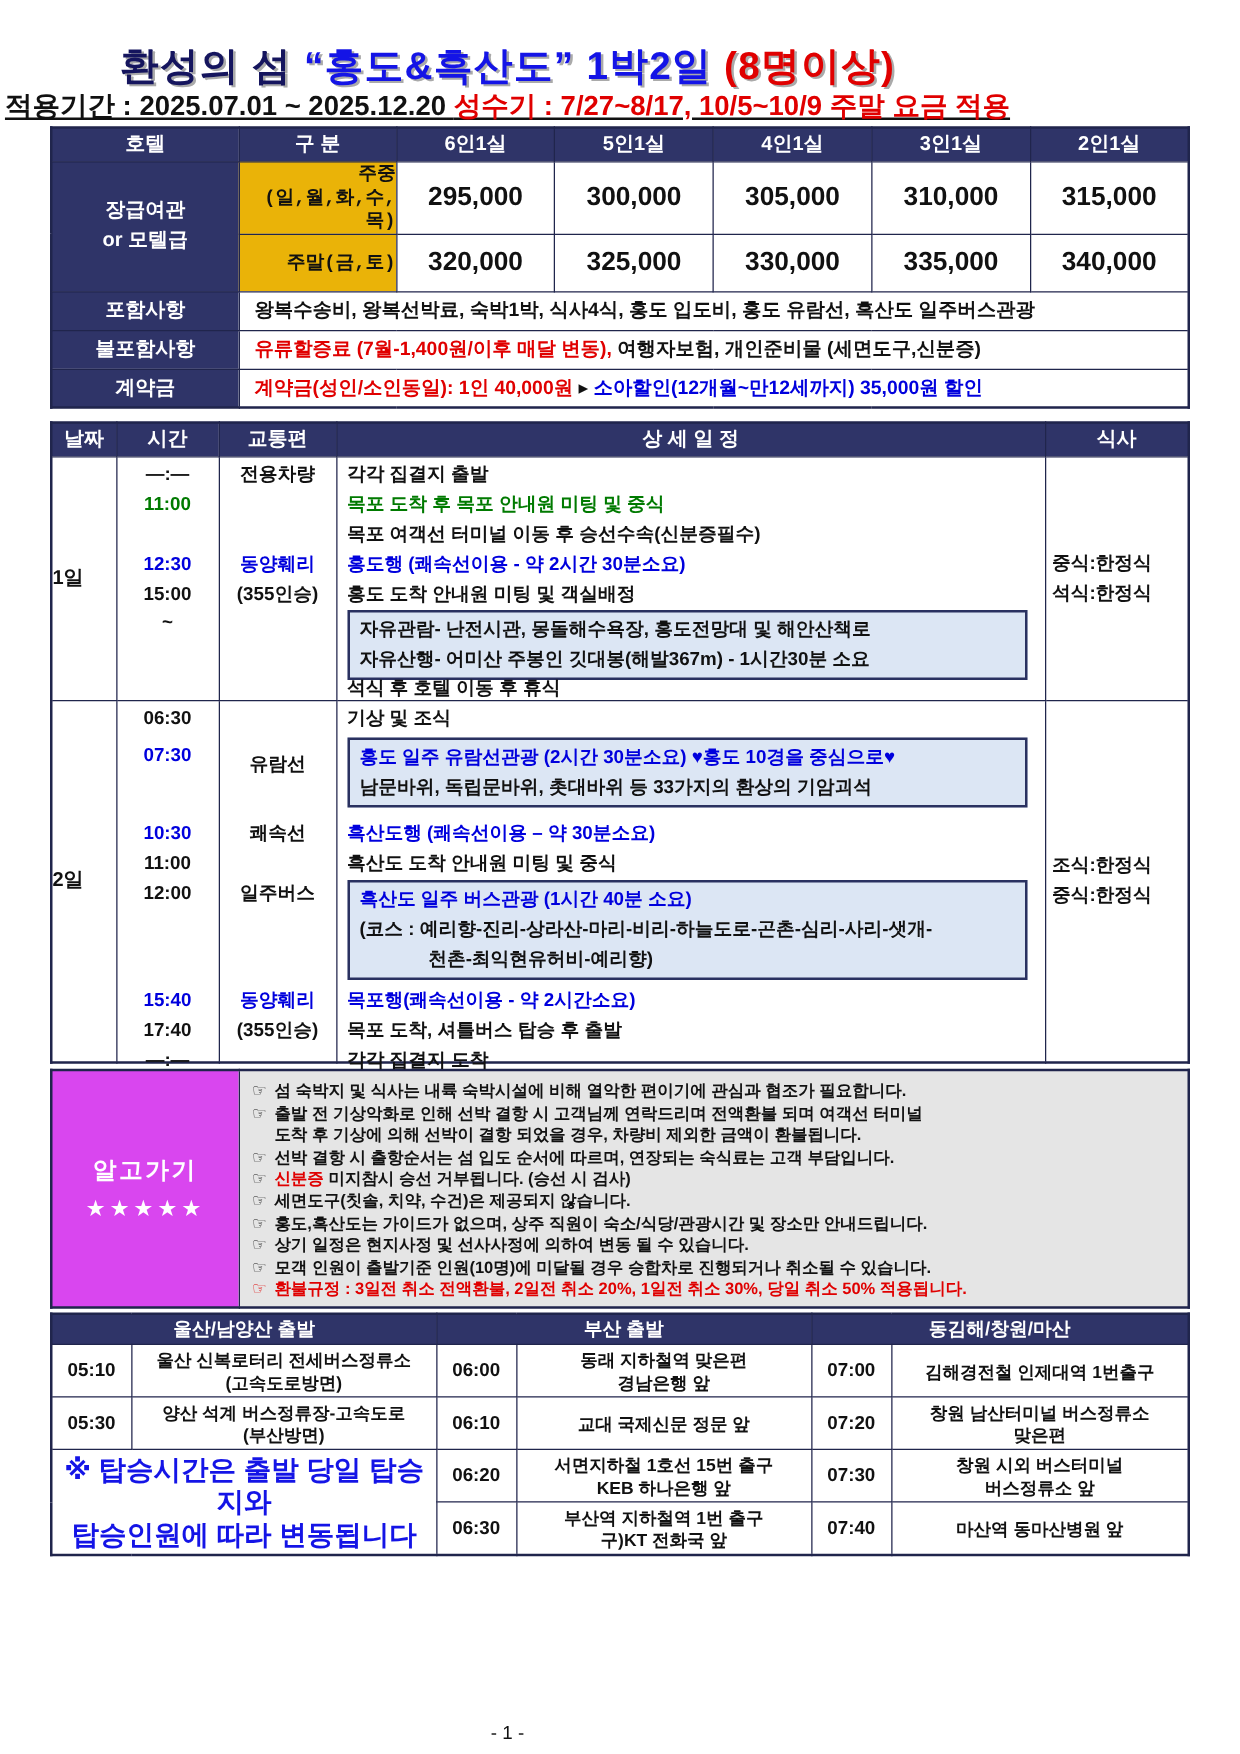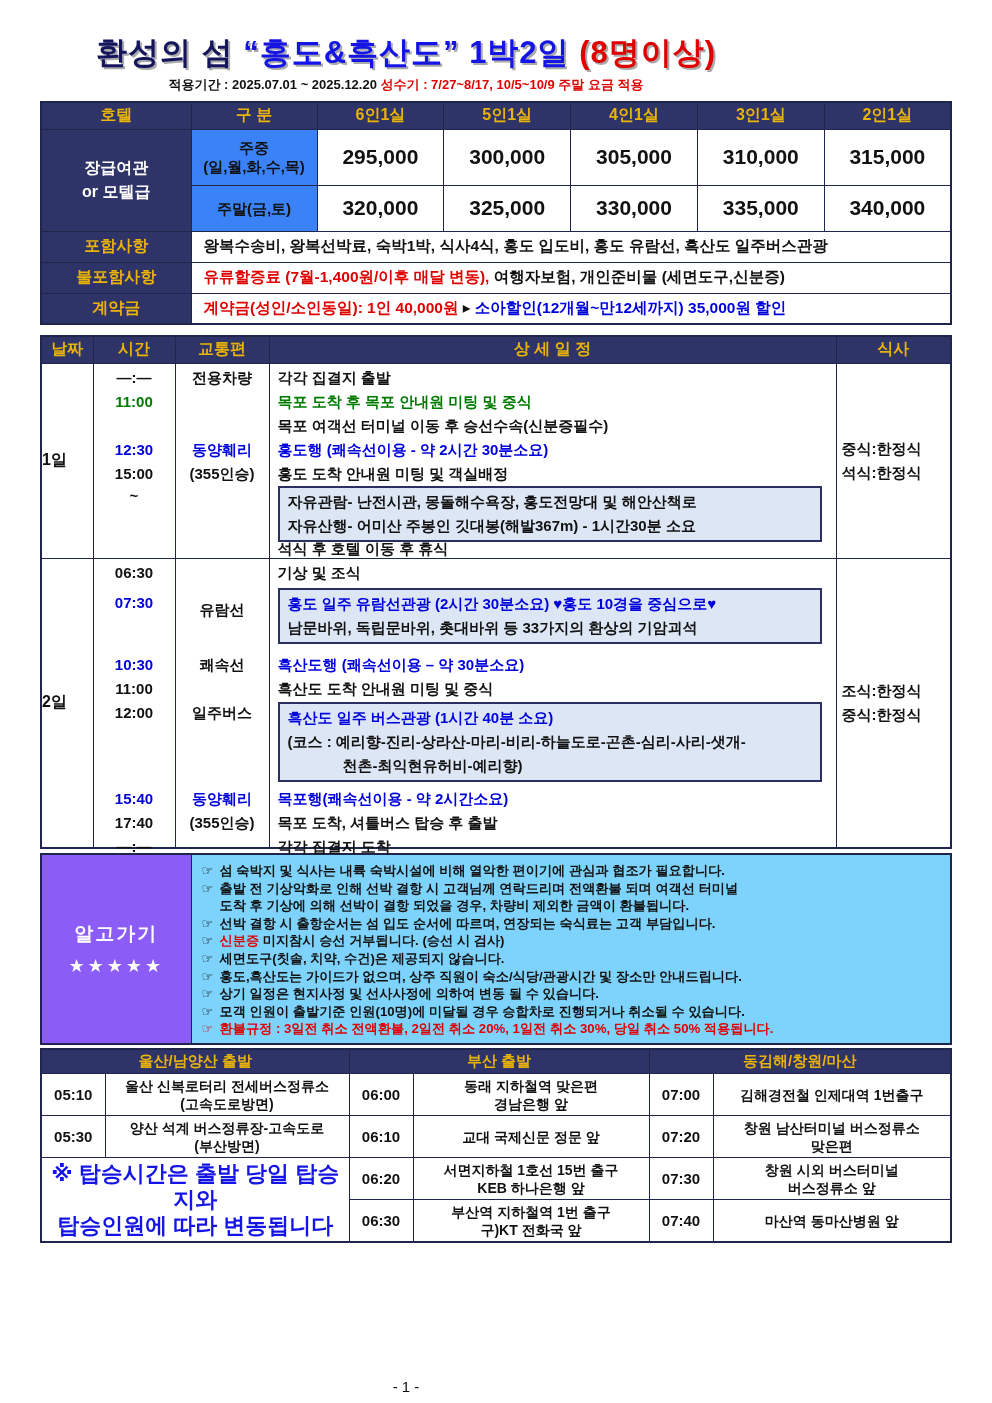--- a/index.html
+++ b/index.html
@@ -11,37 +11,37 @@
   }
   .page { position: relative; width: 812px; height: 1403px; margin-top: 12px; }
 
   
   .title-block { padding-top: 22px; text-align: center; }
   .main-title { font-size: 31px; letter-spacing: 1px; text-shadow: 2px 2px 0 #aaaaaa; line-height: 38px; }
   .main-title .navy-t { color: #15155e; }
   .main-title .blue-t { color: #1414e6; }
   .main-title .red-t  { color: #e00000; }
   .route-line { margin-top: 3px; font-size: 17px; color: #007a00; line-height: 21px; }
-  .period-line { margin-top: 2px; font-size: 13px; line-height: 21px; }
+  .period-line { margin-top: 2px; font-size: 22px; line-height: 21px; text-decoration: underline; }
   .period-line .red { color: #e00000; }
 
   
   table { border-collapse: collapse; table-layout: fixed; width: 912px; margin-left: 40px; }
   td, th { border: 1px solid #20254c; font-weight: bold; }
-  .navy-cell { background: #2f3468; color: #eab308; text-align: center; vertical-align: middle; font-size: 16px; }
+  .navy-cell { background: #2f3468; color: #ffffff; text-align: center; vertical-align: middle; font-size: 16px; }
   .navy-cell + .navy-cell { border-left: 1px solid #aab0cc; }
 
   
   .price-table { margin-top: 6px; border: 2px solid #20254c; }
   .price-table th { height: 27px; }
   .price-table .price-num { font-size: 21px; text-align: center; vertical-align: middle; background: #ffffff; }
   .row-weekday td { height: 56px; }
   .row-weekend td { height: 46px; }
   .hotel-cell { background: #2f3468; color: #ffffff; text-align: center; vertical-align: middle; font-size: 16px; line-height: 24px; }
-  .type-cell { background: #3b82f6; text-align: center; vertical-align: middle; font-size: 15px; line-height: 19px; }
+  .type-cell { background: #eab308; text-align: right; vertical-align: middle; font-size: 15px; line-height: 19px; font-family: Liberation Mono, monospace; }
   .info-label { height: 31px; font-size: 16px; }
   .info-text { background: #ffffff; font-size: 15.5px; padding-left: 12px; vertical-align: middle; }
   .red { color: #e00000; }
   .blue { color: #0000dd; }
   .green { color: #007a00; }
 
   
   .itin-table { margin-top: 10px; border: 2px solid #20254c; }
   .itin-table th { height: 27px; }
   .itin-table td { background: #ffffff; vertical-align: top; padding: 0; }
@@ -52,24 +52,24 @@
   .abs { position: absolute; left: 0; right: 0; font-size: 15px; line-height: 22px; white-space: nowrap; }
   .t-center { text-align: center; }
   .d-line { left: 8px; right: 10px; text-align: left; }
   .note-box { position: absolute; left: 8px; right: 14px; background: #dce6f4; border: 2px solid #2a3160; padding: 2px 8px; }
   .note-box .bx { font-size: 15px; line-height: 24px; white-space: nowrap; }
   .indent55 { padding-left: 55px; }
   .meal-cell { vertical-align: middle !important; font-size: 15px; line-height: 24px; padding-left: 5px !important; }
 
   
   .know-table { margin-top: 4px; border: 2px solid #20254c; }
-  .know-left { width: 150px; background: #8b5cf6; color: #ffffff; text-align: center; vertical-align: middle; }
+  .know-left { width: 150px; background: #d946ef; color: #ffffff; text-align: center; vertical-align: middle; }
   .know-left .kl-label { font-size: 19px; letter-spacing: 2px; }
   .know-left .kl-stars { font-size: 18px; letter-spacing: 3px; margin-top: 8px; }
-  .know-right { background: #7dd3fc; padding: 7px 8px 5px 10px; height: 185px; vertical-align: top; }
+  .know-right { background: #e5e5e5; padding: 7px 8px 5px 10px; height: 185px; vertical-align: top; }
   .note-line { font-size: 13.2px; line-height: 17.6px; white-space: nowrap; }
   .note-line .mk { display: inline-block; width: 18px; }
   .note-cont { padding-left: 18px; }
 
   
   .shuttle-title { margin-top: 9px; text-align: center; font-size: 16px; }
   .shuttle-table { margin-top: 3px; border: 2px solid #20254c; }
   .shuttle-table th { height: 25px; font-size: 15px; }
   .shuttle-table td { background: #ffffff; text-align: center; vertical-align: middle; }
   .sh-time { font-size: 15px; }

